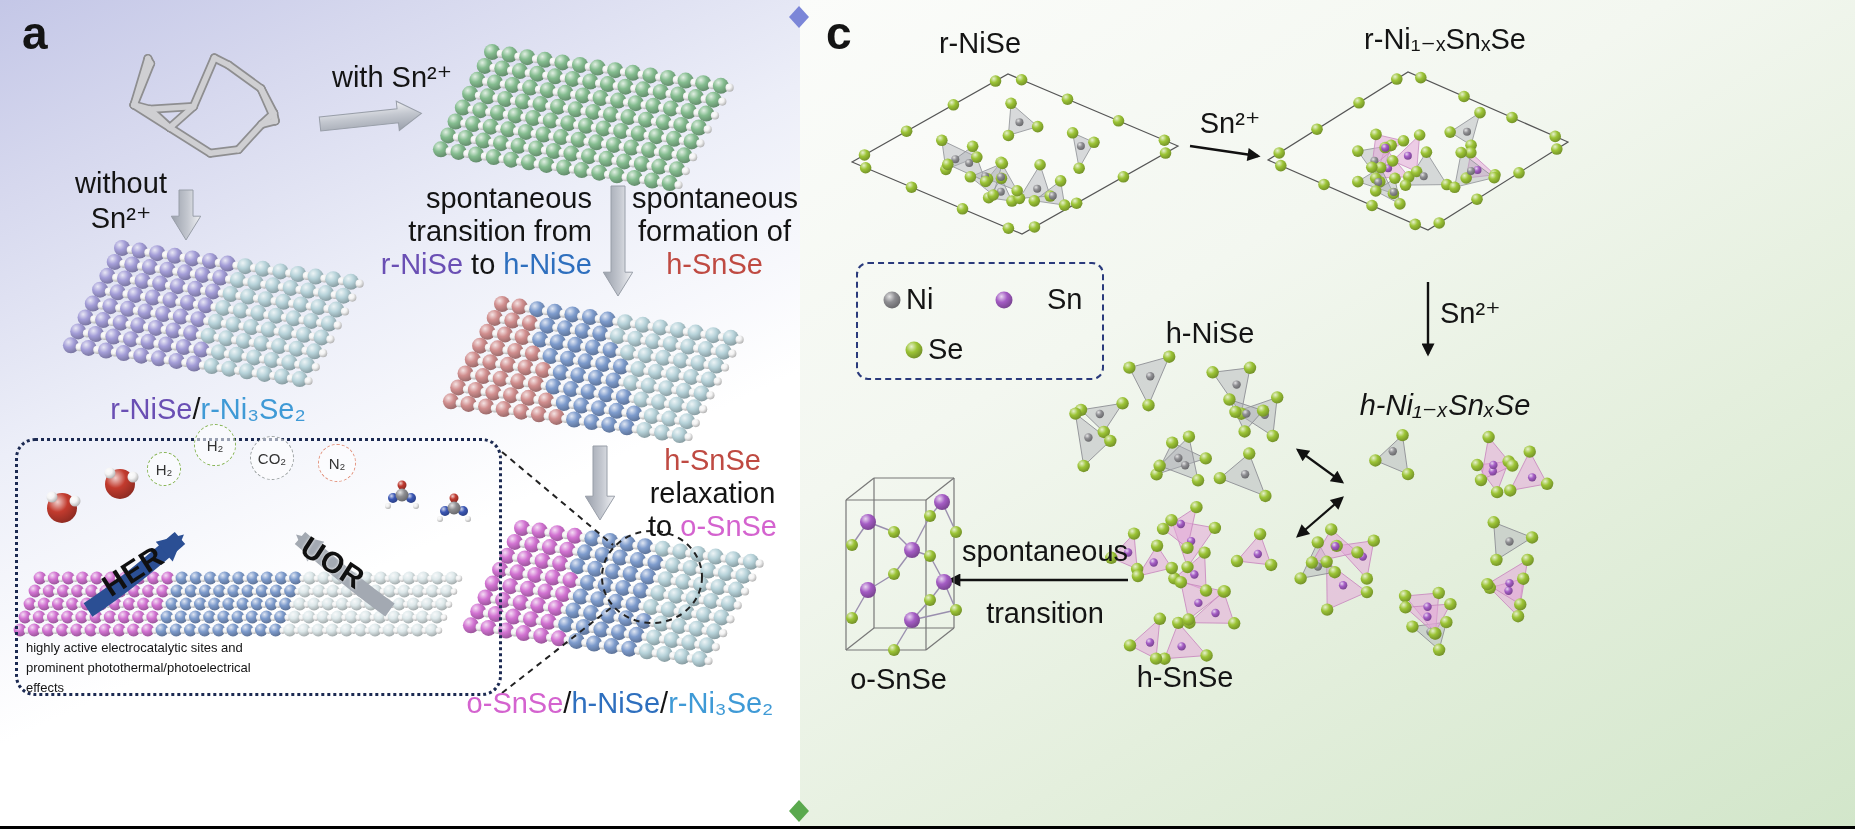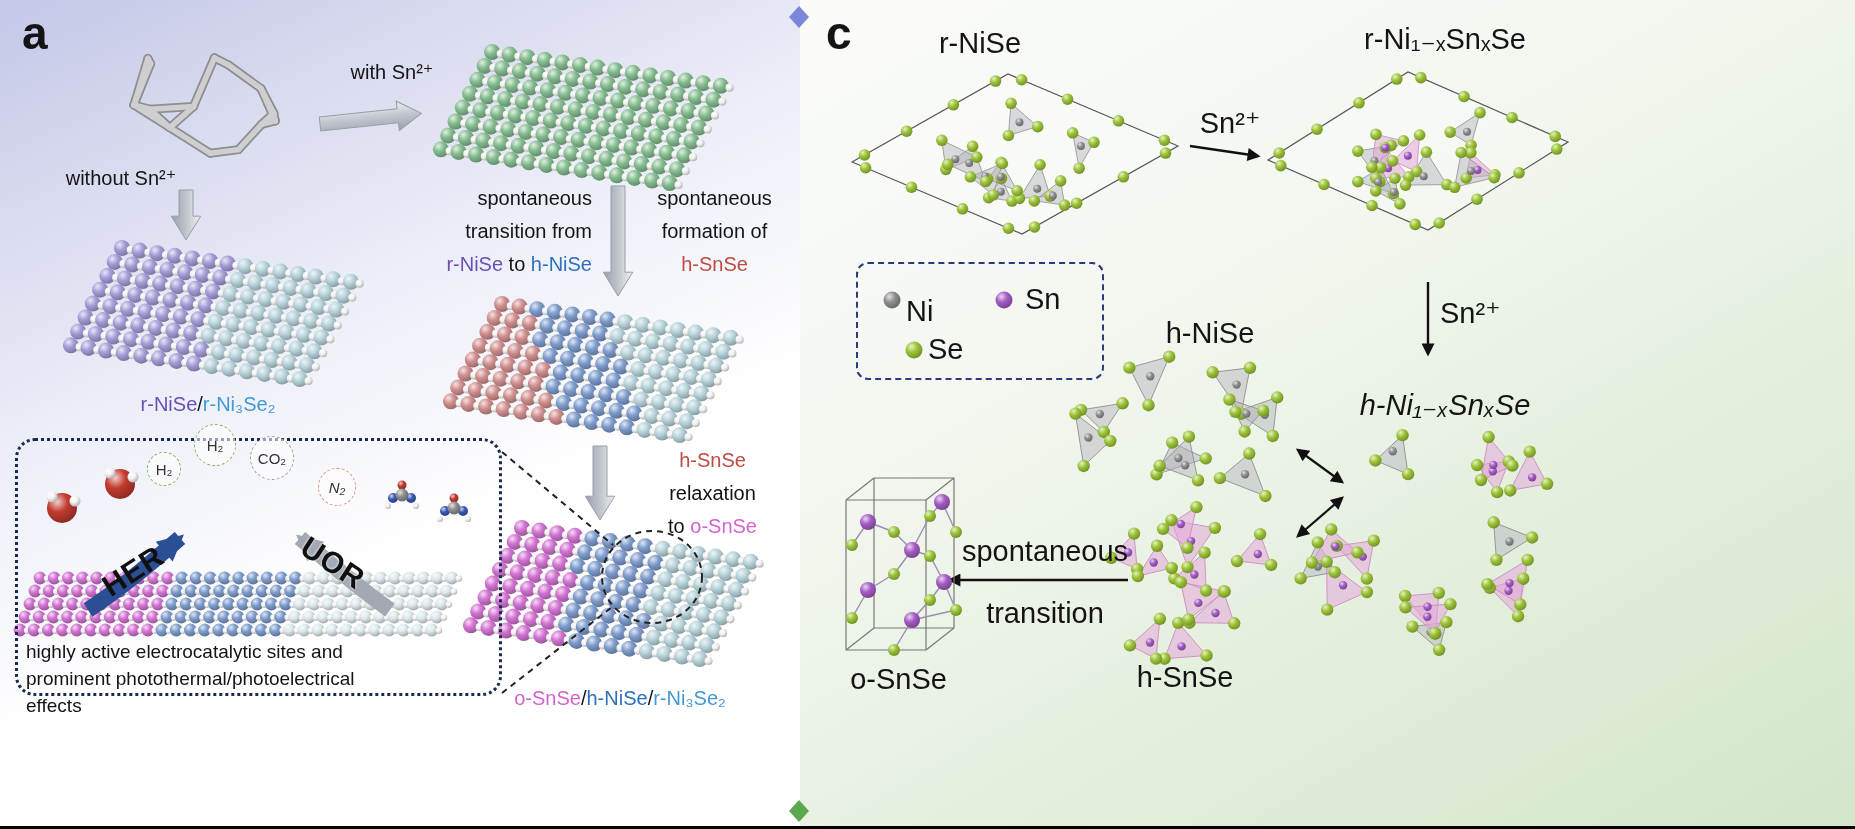--- a/index.html
+++ b/index.html
@@ -3,32 +3,32 @@
 <meta charset="utf-8">
 <style>
   *{margin:0;padding:0;box-sizing:border-box;}
   body{background:#ffffff;}
   .fig{position:relative;width:1855px;height:829px;overflow:hidden;background:#fff;
        font-family:"Liberation Sans","DejaVu Sans",sans-serif;color:#141414;}
   .bg{position:absolute;top:0;height:829px;}
   .bg-a{left:0;width:800px;background:linear-gradient(155deg,#c4c7e7 0%,#d6d8ee 16%,#eceef8 38%,#ffffff 62%);}
   .bg-c{left:800px;width:1055px;background:linear-gradient(150deg,#fbfcfa 0%,#f3f7f0 35%,#e4efdd 65%,#d2e6ca 100%);}
   #gfx{position:absolute;left:0;top:0;}
-  .txt{position:absolute;font-size:20px;line-height:1.2;color:#141414;}
+  .txt{position:absolute;font-size:29px;line-height:1.2;color:#141414;}
   .center{text-align:center;}
   .right{text-align:right;}
   .panel-label{font-size:46px;font-weight:600;}
   .lh{line-height:33px;}
   .c-label{font-size:29px;}
   .gas{position:absolute;border:1.7px dashed #999;border-radius:50%;display:flex;align-items:center;
        justify-content:center;font-size:15px;color:#333;background:rgba(255,255,255,0.55);}
   .inset-border{position:absolute;left:15px;top:438px;width:487px;height:258px;border:3px dotted #1c2a52;border-radius:20px;}
   .legend-border{position:absolute;left:856px;top:262px;width:248px;height:118px;border:2.5px dashed #2a3a7c;border-radius:12px;}
   .rot{position:absolute;font-weight:700;font-size:30px;letter-spacing:1px;color:#101010;}
-  .note{font-size:19px;line-height:27px;white-space:pre-line;}
+  .note{font-size:13px;line-height:20px;white-space:pre-line;}
   .bottom-rule{position:absolute;left:0;top:826px;width:1855px;height:3px;background:#000;}
 </style>
 </head>
 <body>
 
 <div class="fig">
 
   <div class="bg bg-a"></div>
   <div class="bg bg-c"></div>
 
@@ -1829,38 +1829,38 @@
   <div class="inset-border"></div>
   <div class="gas" style="left:147px;top:452px;width:34px;height:34px;border-color:#86b452;">
     <span>H₂</span>
   </div>
   <div class="gas" style="left:194px;top:424px;width:42px;height:42px;border-color:#86b452;">
     <span>H₂</span>
   </div>
   <div class="gas" style="left:250px;top:436px;width:44px;height:44px;border-color:#9aa0a0;">
     <span>CO₂</span>
   </div>
-  <div class="gas" style="left:318px;top:468px;width:38px;height:38px;border-color:#e2907a;font-style:italic;">
+  <div class="gas" style="left:318px;top:444px;width:38px;height:38px;border-color:#e2907a;">
     <span>N₂</span>
   </div>
   <div class="rot" style="left:100px;top:554px;transform:rotate(-33deg);">HER</div>
   <div class="rot" style="left:298px;top:546px;transform:rotate(33deg);text-shadow:0 0 3px #fff;">UOR</div>
   <div class="txt note" style="left:26px;top:638px;width:452px;">highly active electrocatalytic sites and
 prominent photothermal/photoelectrical
 effects</div>
 
   <div class="txt panel-label" style="left:826px;top:6px;">c</div>
   <div class="txt c-label center" style="left:905px;top:26px;width:150px;">r-NiSe</div>
   <div class="txt c-label center" style="left:1195px;top:106px;width:70px;">Sn²⁺</div>
   <div class="txt c-label center" style="left:1320px;top:22px;width:250px;">r-Ni₁₋ₓSnₓSe</div>
   <div class="txt c-label" style="left:1440px;top:296px;">Sn²⁺</div>
 
   <div class="legend-border"></div>
-  <div class="txt c-label" style="left:906px;top:294px;">Ni</div>
-  <div class="txt c-label" style="left:1025px;top:282px;">Sn</div>
+  <div class="txt c-label" style="left:906px;top:282px;">Ni</div>
+  <div class="txt c-label" style="left:1047px;top:282px;">Sn</div>
   <div class="txt c-label" style="left:928px;top:332px;">Se</div>
 
   <div class="txt c-label center" style="left:1140px;top:316px;width:140px;">h-NiSe</div>
   <div class="txt c-label center" style="left:1325px;top:388px;width:240px;font-style:italic;">h-Ni₁₋ₓSnₓSe</div>
   <div class="txt c-label center" style="left:1115px;top:660px;width:140px;">h-SnSe</div>
   <div class="txt c-label center" style="left:836px;top:662px;width:125px;">o-SnSe</div>
   <div class="txt c-label center" style="left:945px;top:534px;width:200px;">spontaneous</div>
   <div class="txt c-label center" style="left:955px;top:596px;width:180px;">transition</div>
 
   <div class="bottom-rule"></div>

